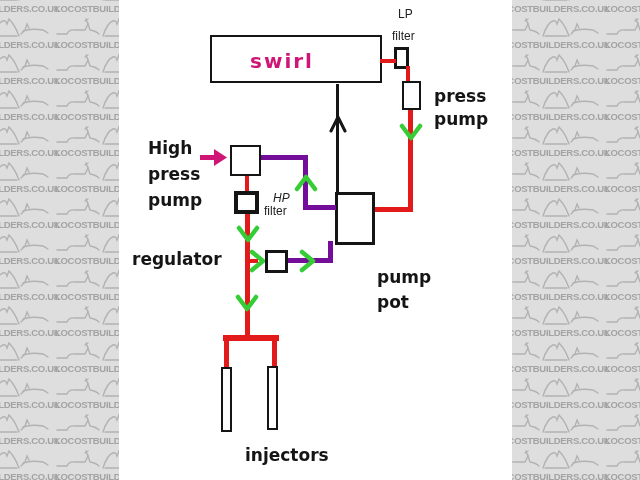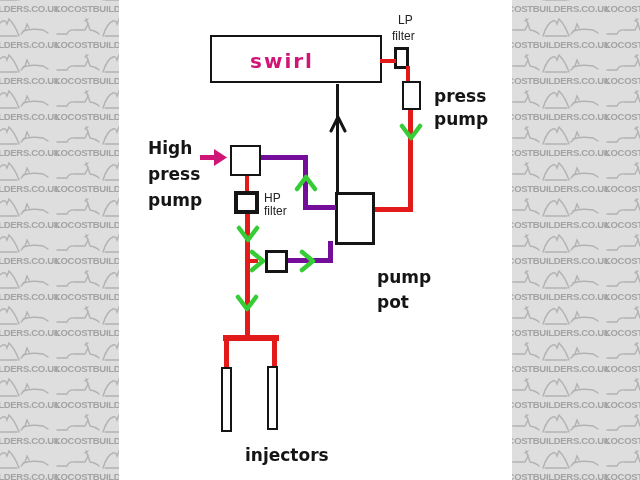--- a/index.html
+++ b/index.html
@@ -1211,21 +1211,21 @@
       </svg>
       <div class="wm-text">LOCOSTBUILDERS.CO.UK</div>
     </div>
   </div>
 
 <div id="canvas">
 
   <div class="box" style="left:91px;top:35px;width:172px;height:48px;"></div>
   <div class="tank-lbl" style="left:131px;top:49px;">swirl</div>
 
-  <div class="small-lbl" style="left:279px;top:13px;">LP</div>
+  <div class="small-lbl" style="left:279px;top:7px;">LP</div>
   <div class="small-lbl" style="left:273px;top:29px;">filter</div>
   <div class="box b3" style="left:275px;top:47px;width:15px;height:22px;"></div>
 
   <div class="seg red" style="left:261px;top:59px;width:16px;height:4px;"></div>
   <div class="seg red" style="left:287px;top:66px;width:4px;height:17px;"></div>
   <div class="seg red" style="left:289px;top:108px;width:5px;height:104px;"></div>
   <div class="seg red" style="left:256px;top:207px;width:38px;height:5px;"></div>
   <div class="seg red" style="left:126px;top:176px;width:4px;height:16px;"></div>
   <div class="seg red" style="left:126px;top:212px;width:5px;height:127px;"></div>
   <div class="seg red" style="left:129px;top:259px;width:10px;height:4px;"></div>
@@ -1280,22 +1280,23 @@
     <line x1="2" y1="10.5" x2="19" y2="10.5" stroke="#cf1677" stroke-width="5"></line>
     <polygon points="16,2 29,10.5 16,19" fill="#cf1677"></polygon>
   </svg>
   <div class="lbl lbl2" style="left:29px;top:135px;">
     <div>High</div>
     <div>press</div>
     <div>pump</div>
   </div>
 
   <div class="box b4" style="left:115px;top:191px;width:25px;height:23px;"></div>
-  <div class="small-lbl" style="left:145px;top:191px;">HP</div>
+  <div class="small-lbl" style="left:154px;top:191px;font-style:italic;">HP</div>
   <div class="small-lbl" style="left:145px;top:204px;">filter</div>
 
   <div class="box b3" style="left:146px;top:250px;width:23px;height:23px;"></div>
+  <div class="lbl" style="left:13px;top:248px;">regulator</div>
 
   <div class="box" style="left:102px;top:367px;width:11px;height:65px;"></div>
   <div class="box" style="left:148px;top:366px;width:11px;height:64px;"></div>
   <div class="lbl" style="left:126px;top:444px;">injectors</div>
 
 </div>
 
 </body></html>

